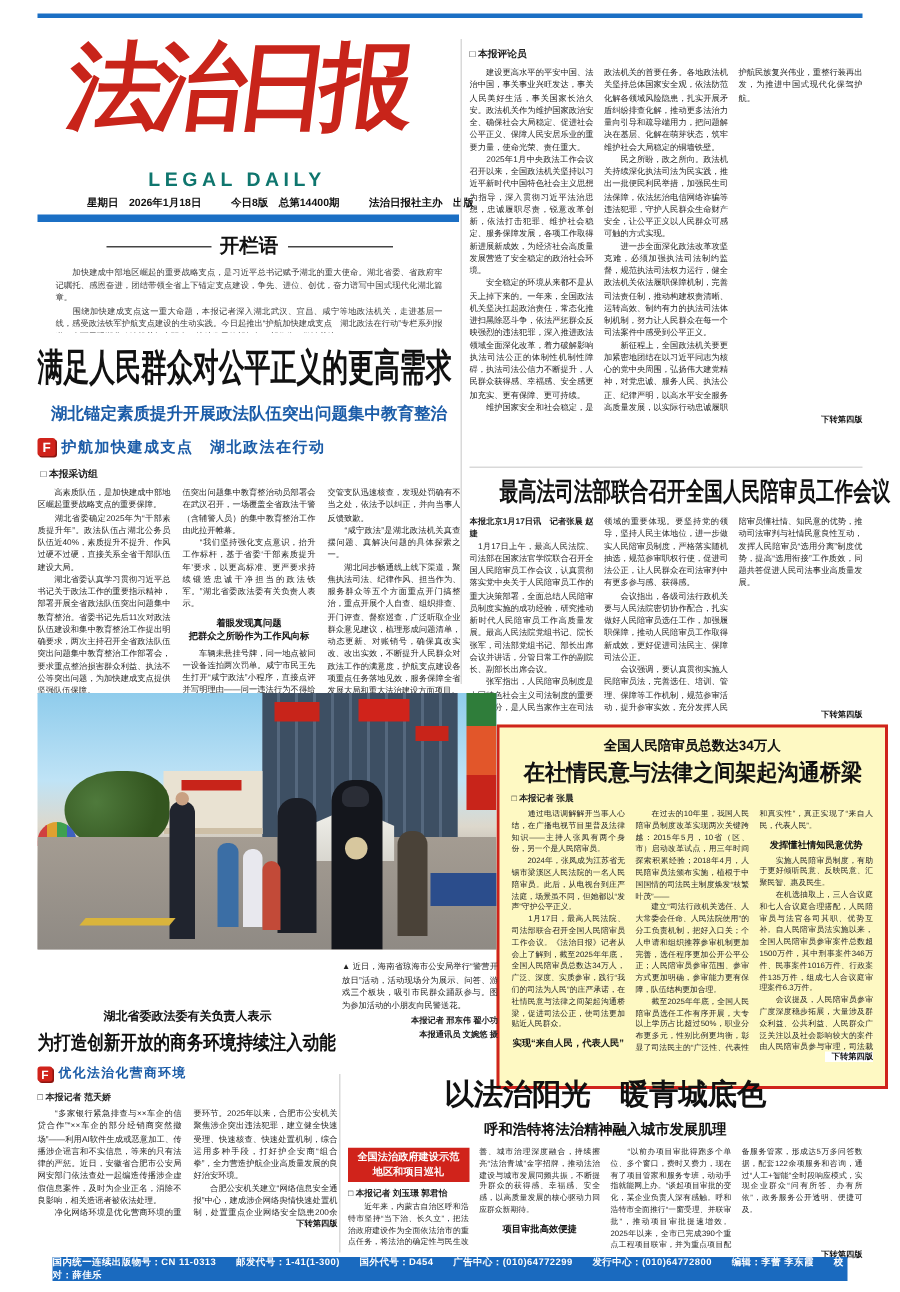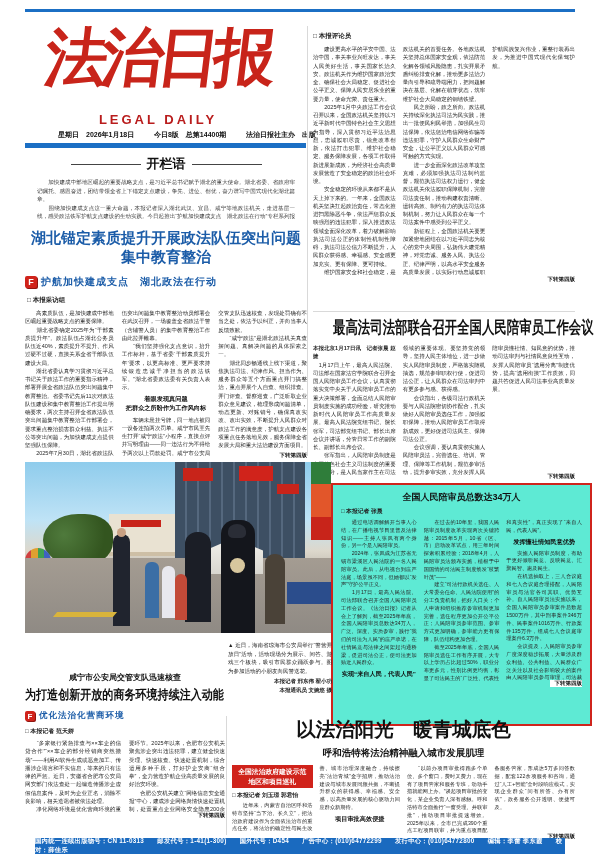--- a/index.html
+++ b/index.html
@@ -3,21 +3,21 @@
 <meta charset="utf-8">
 <style>
   html,body{margin:0;padding:0;background:#fff;}
   .page{position:relative;width:600px;height:861px;background:#fff;overflow:hidden;
         font-family:"Liberation Sans","DejaVu Sans",sans-serif;color:#222;}
   .abs{position:absolute;}
   .hairline{background:#d9d9d9;}
   
   .mast-title{font-family:"DejaVu Serif","Liberation Serif",serif;font-weight:bold;color:#c8241a;
      font-size:62px;letter-spacing:-6px;transform:skewX(-7deg) scaleY(1.02);white-space:nowrap;text-align:center;}
-  .mast-sub{color:#b91c1c;font-weight:bold;font-size:13px;letter-spacing:3px;text-align:center;}
+  .mast-sub{color:#0f766e;font-weight:bold;font-size:13px;letter-spacing:3px;text-align:center;}
   .dateline{display:flex;justify-content:space-between;font-size:7px;font-weight:bold;color:#111;}
   .bluebar{background:#1b6fc4;}
   
   .hl{font-family:"DejaVu Serif","Liberation Serif",serif;font-weight:bold;color:#111;white-space:nowrap;}
   .hl span{display:inline-block;transform-origin:left center;}
   .hl.center{text-align:center;}
   .hl.center span{transform-origin:center center;}
   .byline{font-size:6.5px;font-weight:bold;color:#222;}
   .bt{font-size:5.5px;line-height:1.5;text-align:justify;white-space:pre-line;color:#262626;}
   .cols{column-fill:auto;overflow:hidden;position:relative;}
@@ -29,21 +29,21 @@
   .kicker{font-size:8.5px;font-weight:bold;text-align:center;color:#111;}
   .blue-sub{color:#1b5ca8;font-weight:bold;text-align:center;}
   .series{display:flex;align-items:center;gap:4px;}
   .series .cube{width:12px;height:12px;background:#d0231b;border-radius:2px;color:#fff;font-size:9px;
       font-weight:bold;display:flex;align-items:center;justify-content:center;box-shadow:1px 1px 0 #8e150f;}
   .series .stxt{color:#1b5ca8;font-weight:bold;font-size:10px;letter-spacing:1px;}
   .openbox{display:flex;align-items:center;justify-content:center;gap:6px;}
   .openbox .rule{flex:0 0 70px;height:1px;background:#444;}
   .openbox .lbl{font-size:13px;font-weight:bold;color:#111;}
   .intro{font-size:5.5px;line-height:1.55;color:#3a3a3a;text-align:justify;white-space:pre-line;}
-  .redbox{border:2.5px solid #cf241c;background:#5eead4;}
+  .redbox{border:2.5px solid #cf241c;background:#fef9c3;}
   .redbanner{background:#d0231b;color:#fff;font-weight:bold;font-size:6.8px;line-height:1.4;
       padding:2px 3px;text-align:center;margin-bottom:3px;}
   .caption{font-size:5.5px;line-height:1.55;text-align:justify;color:#222;}
   .credit{font-size:5.5px;font-weight:bold;text-align:right;color:#222;line-height:1.6;}
   .footerbar{background:#1a6abf;color:#fff;font-size:6.3px;font-weight:bold;
       display:flex;align-items:center;justify-content:center;letter-spacing:0.3px;}
   
   .photo{overflow:hidden;background:linear-gradient(180deg,#8fccec 0%,#bfe3f6 34%,#ddd8cc 52%,#a9a29a 72%,#918b84 100%);}
   .ph{position:absolute;}
 </style>
@@ -91,20 +91,23 @@
       <div class="bt">　1月17日上午，最高人民法院、司法部在国家法官学院联合召开全国人民陪审员工作会议，认真贯彻落实党中央关于人民陪审员工作的重大决策部署，全面总结人民陪审员制度实施的成功经验，研究推动新时代人民陪审员工作高质量发展。最高人民法院党组书记、院长张军，司法部党组书记、部长出席会议并讲话，分管日常工作的副院长、副部长出席会议。
 　　张军指出，人民陪审员制度是中国特色社会主义司法制度的重要组成部分，是人民当家作主在司法领域的重要体现。要坚持党的领导，坚持人民主体地位，进一步做实人民陪审员制度，严格落实随机抽选，规范参审职权行使，促进司法公正，让人民群众在司法审判中有更多参与感、获得感。
 　　会议指出，各级司法行政机关要与人民法院密切协作配合，扎实做好人民陪审员选任工作，加强履职保障，推动人民陪审员工作取得新成效，更好促进司法民主、保障司法公正。
 　　会议强调，要认真贯彻实施人民陪审员法，完善选任、培训、管理、保障等工作机制，规范参审活动，提升参审实效，充分发挥人民陪审员懂社情、知民意的优势，推动司法审判与社情民意良性互动，发挥人民陪审员“选用分离”制度优势，提高“选用衔接”工作质效，同题共答促进人民司法事业高质量发展。</div>
       <div class="jump">下转第四版</div>
     </div>
   </div>
 
   <div class="abs redbox" style="left:331px;top:483px;width:241px;height:227px;padding:6px 8px;">
     <div class="kicker" style="font-size:9px;">全国人民陪审员总数达34万人</div>
+    <div class="hl center" style="font-size:15px;margin-top:2px;">
+      <span style="transform:scaleX(0.94);">在社情民意与法律之间架起沟通桥梁</span>
+    </div>
     <div class="byline" style="font-size:5.8px;margin-top:3px;">□ 本报记者 张晨</div>
     <div class="cols c3" style="margin-top:3px;height:168px;">
       <div class="bt" style="font-size:5.2px;">　　通过电话调解解开当事人心结，在广播电视节目里普及法律知识——主持人张凤有两个身份，另一个是人民陪审员。
 　　2024年，张凤成为江苏省无锡市梁溪区人民法院的一名人民陪审员。此后，从电视台到庄严法庭，场景虽不同，但她都以“发声”守护公平正义。
 　　1月17日，最高人民法院、司法部联合召开全国人民陪审员工作会议。《法治日报》记者从会上了解到，截至2025年年底，全国人民陪审员总数达34万人，广泛、深度、实质参审，践行“我们的司法为人民”的庄严承诺，在社情民意与法律之间架起沟通桥梁，促进司法公正，使司法更加贴近人民群众。</div>
       <div class="xhead">实现“来自人民，代表人民”</div>
       <div class="bt" style="font-size:5.2px;">　　在过去的10年里，我国人民陪审员制度改革实现两次关键跨越：2015年5月，10省（区、市）启动改革试点，用三年时间探索积累经验；2018年4月，人民陪审员法颁布实施，植根于中国国情的司法民主制度焕发“枝繁叶茂”——
 　　建立“司法行政机关选任、人大常委会任命、人民法院使用”的分工负责机制，把好入口关；个人申请和组织推荐参审机制更加完善，选任程序更加公开公平公正；人民陪审员参审范围、参审方式更加明确，参审能力更有保障，队伍结构更加合理。
 　　截至2025年年底，全国人民陪审员选任工作有序开展，大专以上学历占比超过50%，职业分布更多元，性别比例更均衡，彰显了司法民主的“广泛性、代表性和真实性”，真正实现了“来自人民，代表人民”。</div>
       <div class="xhead">发挥懂社情知民意优势</div>
@@ -116,21 +119,24 @@
   </div>
 
   <div class="abs" style="left:25px;top:155px;width:282px;">
     <div class="openbox">
       <div class="rule"></div>
       <div class="lbl">开栏语</div>
       <div class="rule"></div>
     </div>
     <div class="intro" style="margin:5px 12px 0 12px;height:44px;overflow:hidden;">　　加快建成中部地区崛起的重要战略支点，是习近平总书记赋予湖北的重大使命。湖北省委、省政府牢记嘱托、感恩奋进，团结带领全省上下锚定支点建设，争先、进位、创优，奋力谱写中国式现代化湖北篇章。
 　　围绕加快建成支点这一重大命题，本报记者深入湖北武汉、宜昌、咸宁等地政法机关，走进基层一线，感受政法铁军护航支点建设的生动实践。今日起推出“护航加快建成支点　湖北政法在行动”专栏系列报道，全面展现湖北政法机关扛牢职责、护航发展的新气象、新作为，敬请关注。</div>
-    <div class="blue-sub" style="font-size:15px;margin-top:7px;">湖北锚定素质提升开展政法队伍突出问题集中教育整治</div>
+    <div class="hl" style="font-size:25px;margin-top:6px;">
+      <span style="transform:scaleX(0.69);">满足人民群众对公平正义的更高需求</span>
+    </div>
+    <div class="blue-sub" style="font-size:11px;margin-top:7px;">湖北锚定素质提升开展政法队伍突出问题集中教育整治</div>
     <div class="series" style="margin-top:8px;">
       <div class="cube">F</div>
       <div class="stxt">护航加快建成支点　湖北政法在行动</div>
     </div>
     <div class="byline" style="margin-top:7px;margin-left:2px;">□ 本报采访组</div>
     <div class="cols c3" style="margin-top:4px;height:150px;column-gap:8px;">
       <div class="bt">　　高素质队伍，是加快建成中部地区崛起重要战略支点的重要保障。
 　　湖北省委确定2025年为“干部素质提升年”。政法队伍占湖北公务员队伍近40%，素质提升不提升、作风过硬不过硬，直接关系全省干部队伍建设大局。
 　　湖北省委认真学习贯彻习近平总书记关于政法工作的重要指示精神，部署开展全省政法队伍突出问题集中教育整治。省委书记先后11次对政法队伍建设和集中教育整治工作提出明确要求，两次主持召开全省政法队伍突出问题集中教育整治工作部署会，要求重点整治损害群众利益、执法不公等突出问题，为加快建成支点提供坚强队伍保障。
 　　2025年7月30日，湖北省政法队伍突出问题集中教育整治动员部署会在武汉召开，一场覆盖全省政法干警（含辅警人员）的集中教育整治工作由此拉开帷幕。
@@ -174,21 +180,21 @@
 
   <div class="abs" style="left:228px;top:641px;width:104px;">
     <div class="caption">▲ 近日，海南省琼海市公安局举行“警营开放日”活动，活动现场分为展示、问答、游戏三个板块，吸引市民群众踊跃参与。图为参加活动的小朋友向民警送花。</div>
     <div class="credit" style="margin-top:2px;">
       <div>本报记者 邢东伟 翟小功</div>
       <div>本报通讯员 文婉悠 摄</div>
     </div>
   </div>
 
   <div class="abs" style="left:25px;top:672px;width:200px;">
-    <div class="kicker" style="font-size:8px;">咸宁市公安局交管支队迅速核查</div>
+    <div class="kicker" style="font-size:8px;">湖北省委政法委有关负责人表示</div>
     <div class="hl" style="font-size:13px;margin-top:3px;">
       <span style="transform:scaleX(0.85);">为打造创新开放的商务环境持续注入动能</span>
     </div>
     <div class="series" style="margin-top:6px;">
       <div class="cube" style="width:10px;height:10px;font-size:8px;">F</div>
       <div class="stxt" style="font-size:8.5px;">优化法治化营商环境</div>
     </div>
     <div class="byline" style="font-size:6px;margin-top:5px;">□ 本报记者 范天娇</div>
     <div class="cols c2" style="margin-top:3px;height:80px;">
       <div class="bt">　　“多家银行紧急排查与××车企的信贷合作”“××车企的部分经销商突然撤场”——利用AI软件生成或恶意加工、传播涉企谣言和不实信息，等来的只有法律的严惩。近日，安徽省合肥市公安局网安部门依法查处一起编造传播涉企虚假信息案件，及时为企业正名，消除不良影响，相关造谣者被依法处理。

